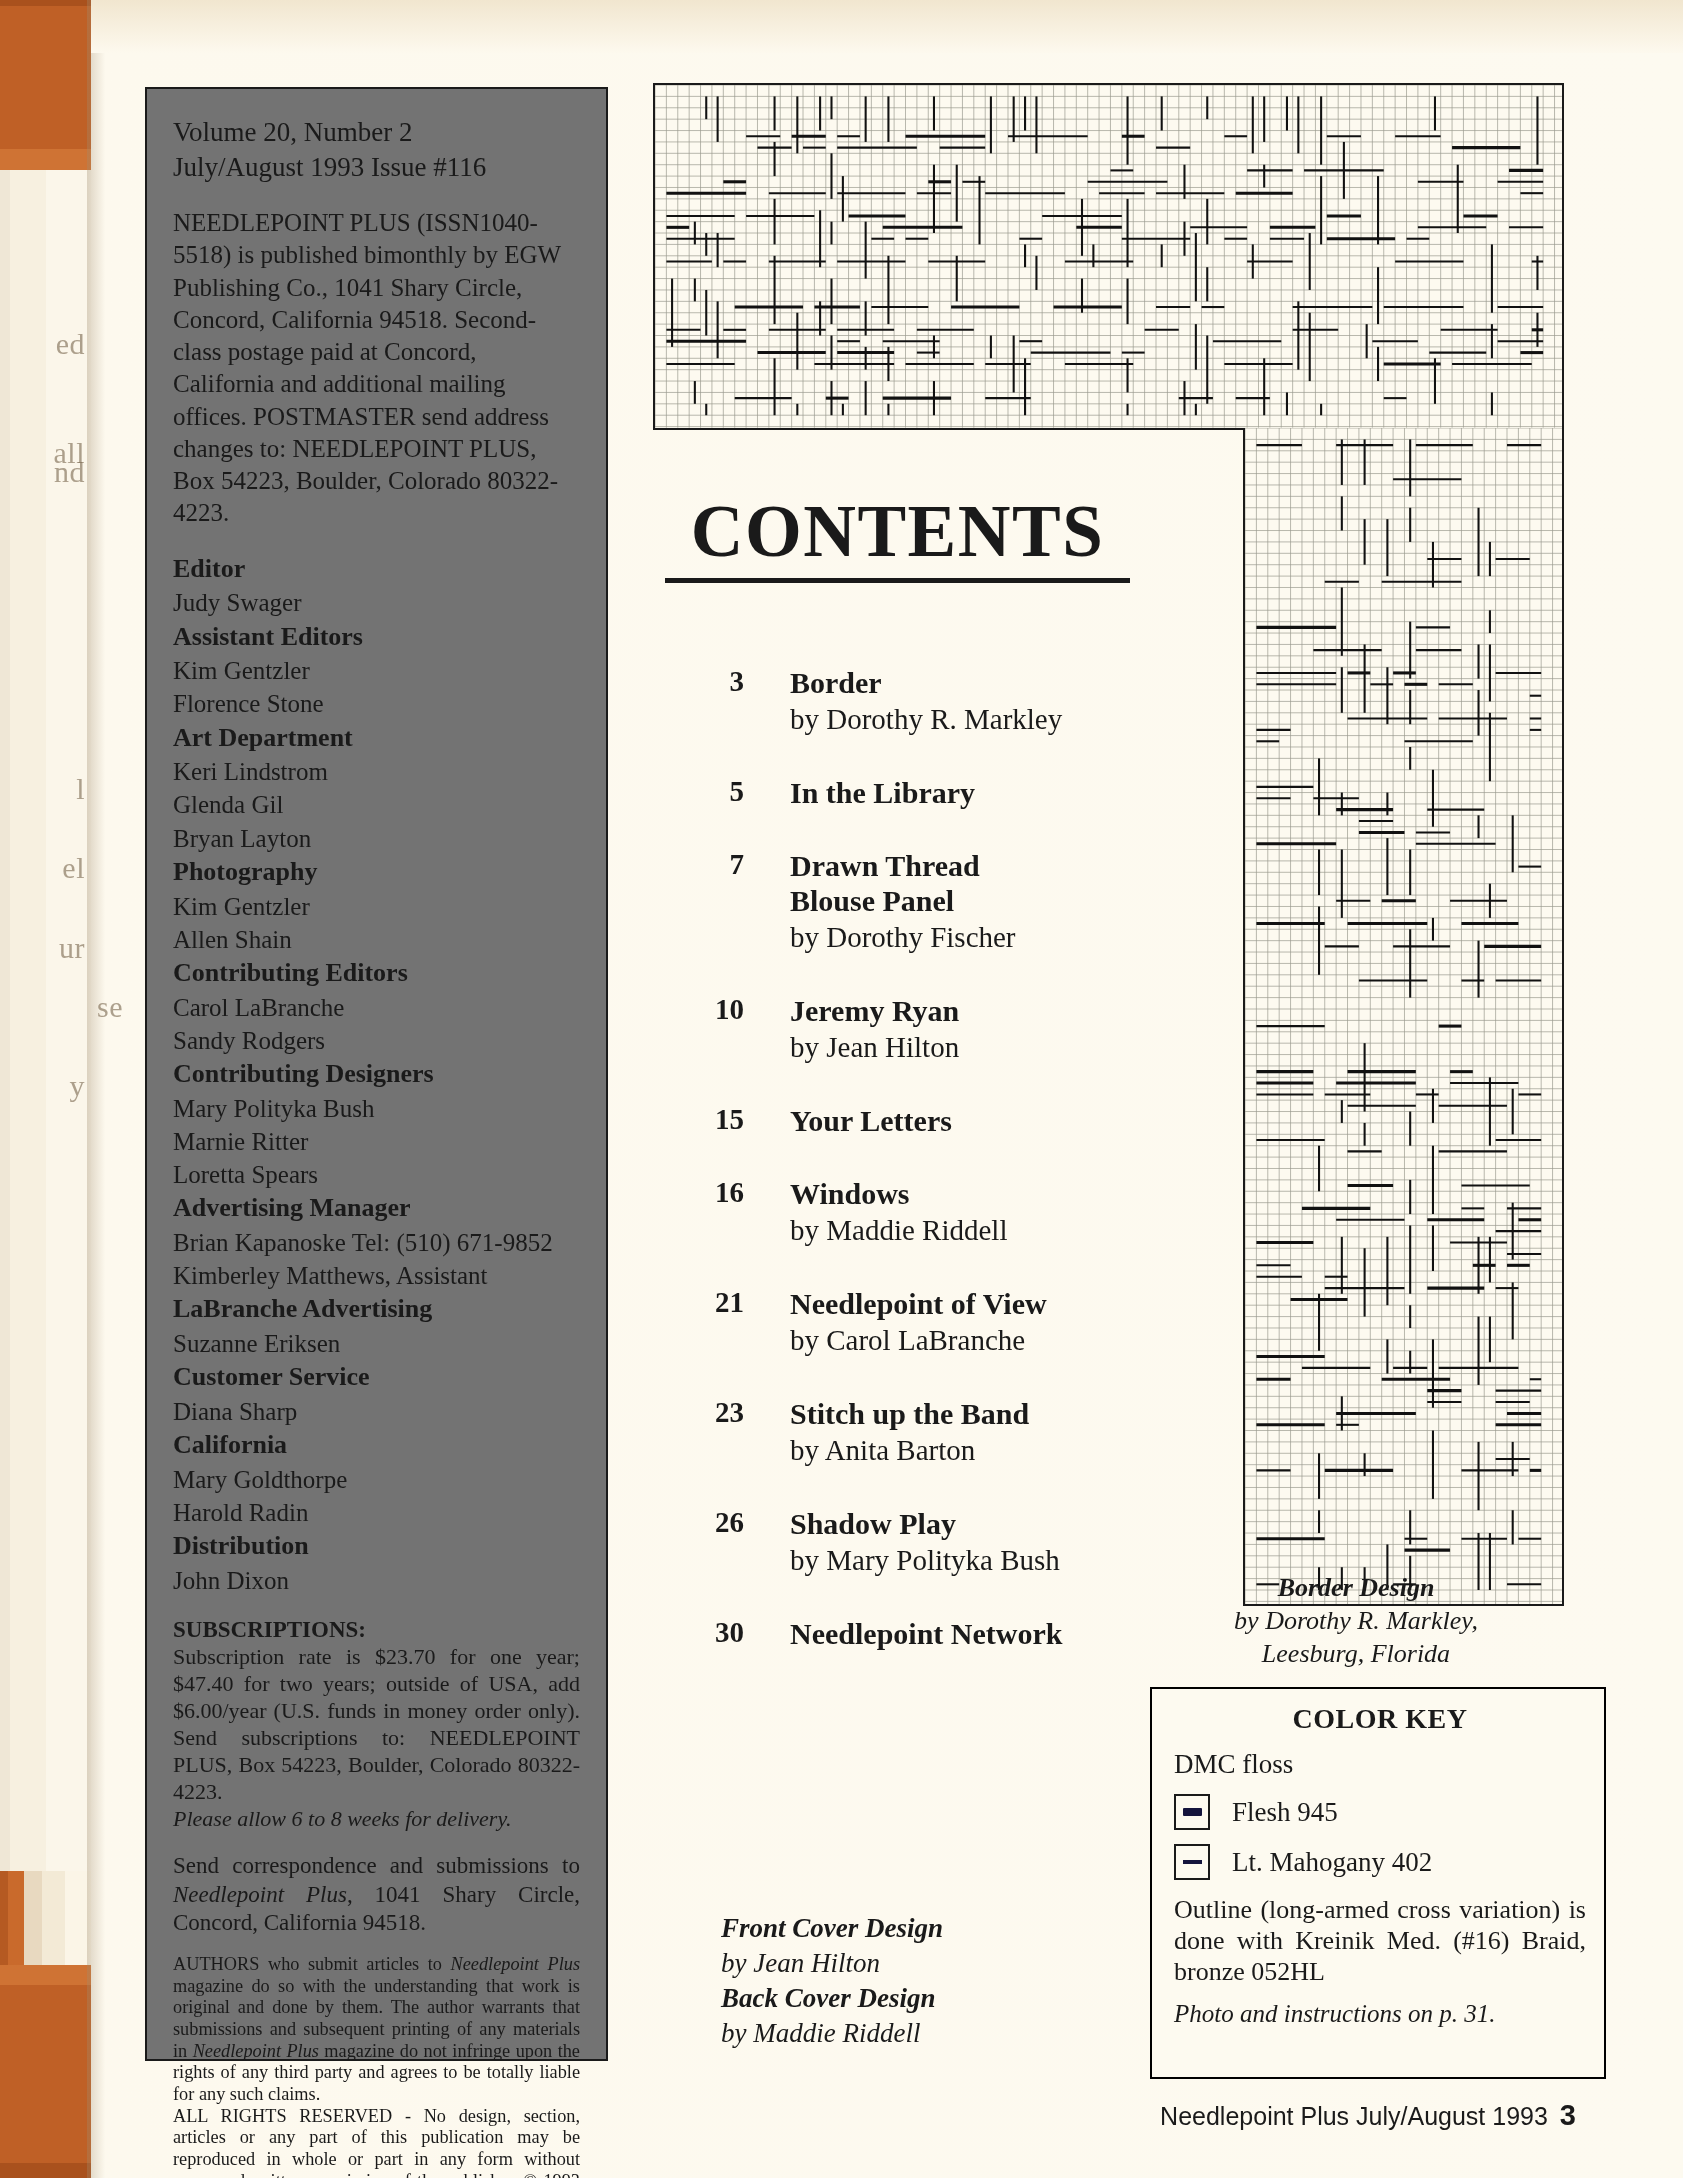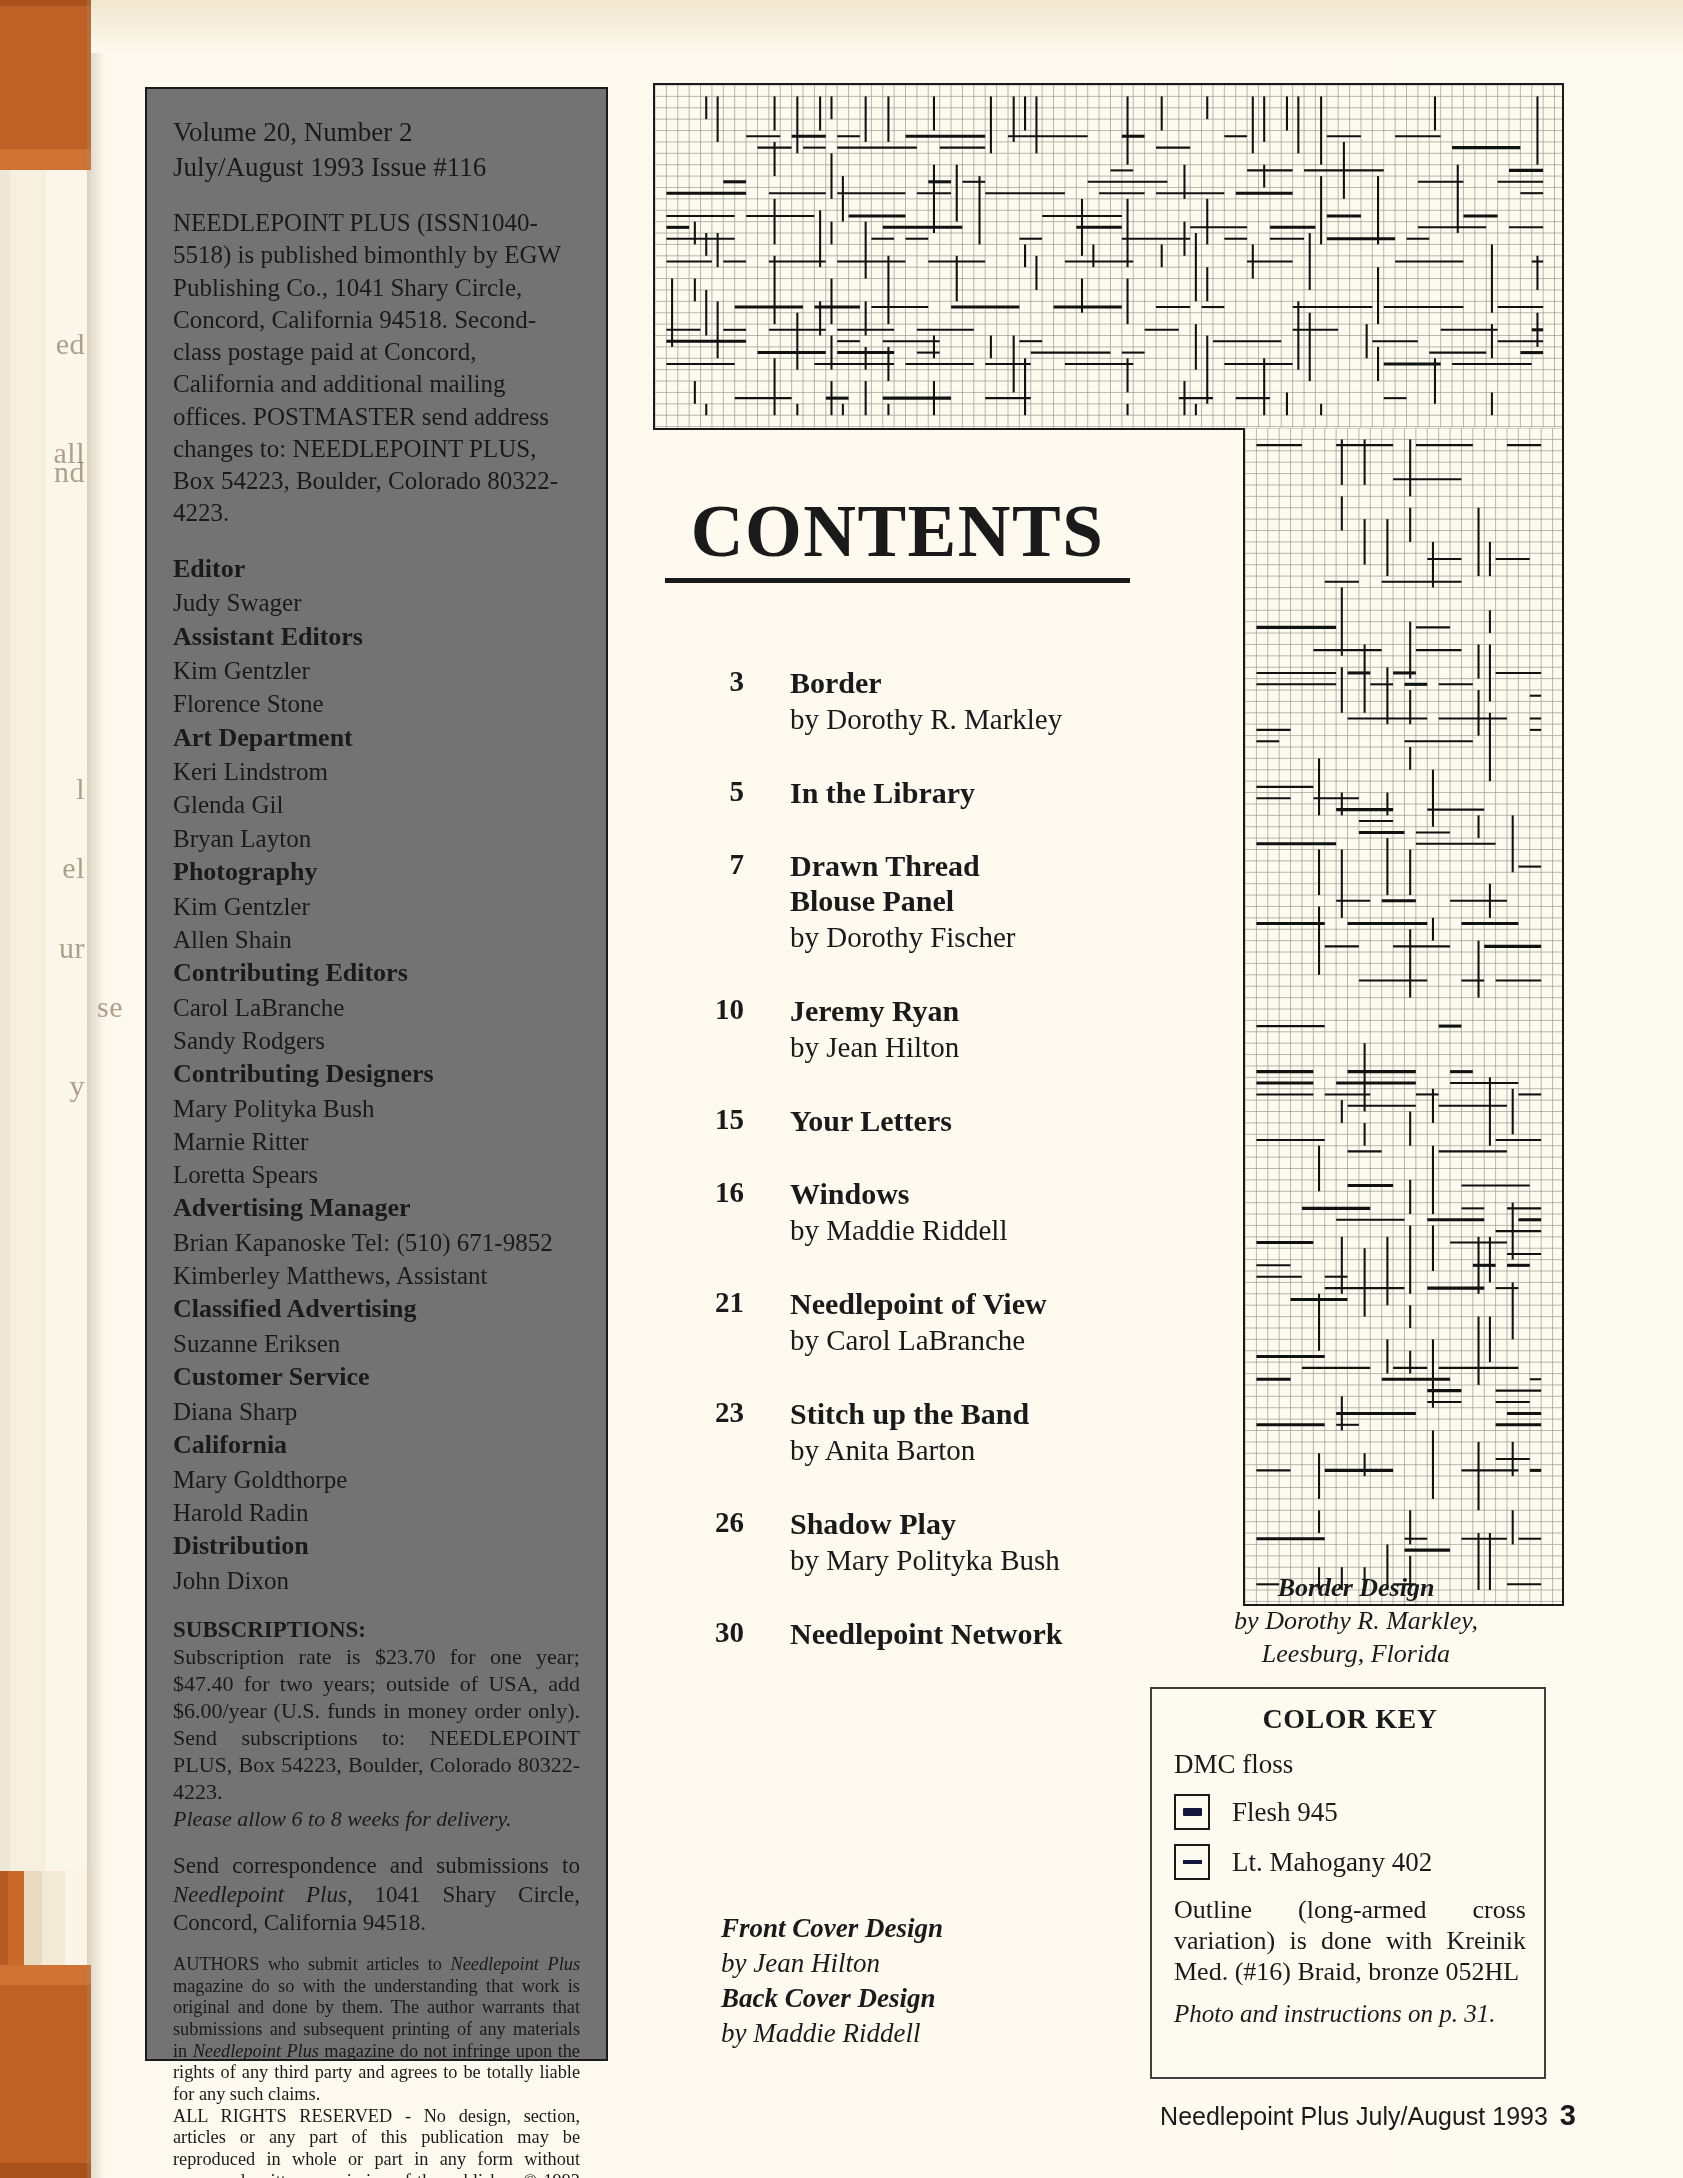--- a/index.html
+++ b/index.html
@@ -112,22 +112,22 @@
   .grid-canvas{position:absolute;inset:0;}
 
   #border-caption{
     position:absolute;left:1168px;top:1572px;width:376px;text-align:center;
     font-style:italic;font-size:26px;line-height:1.26;
   }
   #border-caption .bc-title{font-weight:bold;}
 
   
   #color-key{
-    position:absolute;left:1150px;top:1687px;width:396px;height:392px;
-    border:2px solid #404040;box-sizing:border-box;background:#fdfaf0;
+    position:absolute;left:1150px;top:1687px;width:456px;height:392px;
+    border:2px solid #000000;box-sizing:border-box;background:#fdfaf0;
     padding:14px 18px 10px 22px;
   }
   #color-key .ck-title{text-align:center;font-size:28px;font-weight:bold;letter-spacing:0.5px;}
   #color-key .ck-floss{font-size:27px;margin-top:14px;}
   .ck-row{display:flex;align-items:center;margin-top:14px;}
   .ck-sym{
     width:32px;height:32px;border:2px solid #1a1a1a;background:#fdfaf0;
     display:flex;align-items:center;justify-content:center;flex:none;
   }
   .ck-sym .dash-thick{width:19px;height:8px;background:#14143c;border-radius:1px;}
@@ -189,21 +189,21 @@
       <div class="mh-role">Contributing Editors</div>
       <div class="mh-name">Carol LaBranche</div>
       <div class="mh-name">Sandy Rodgers</div>
       <div class="mh-role">Contributing Designers</div>
       <div class="mh-name">Mary Polityka Bush</div>
       <div class="mh-name">Marnie Ritter</div>
       <div class="mh-name">Loretta Spears</div>
       <div class="mh-role">Advertising Manager</div>
       <div class="mh-name">Brian Kapanoske Tel: (510) 671-9852</div>
       <div class="mh-name">Kimberley Matthews, Assistant</div>
-      <div class="mh-role">Classified Advertising</div>
+      <div class="mh-role">LaBranche Advertising</div>
       <div class="mh-name">Suzanne Eriksen</div>
       <div class="mh-role">Customer Service</div>
       <div class="mh-name">Diana Sharp</div>
       <div class="mh-role">California</div>
       <div class="mh-name">Mary Goldthorpe</div>
       <div class="mh-name">Harold Radin</div>
       <div class="mh-role">Distribution</div>
       <div class="mh-name">John Dixon</div>
     </div>
 

